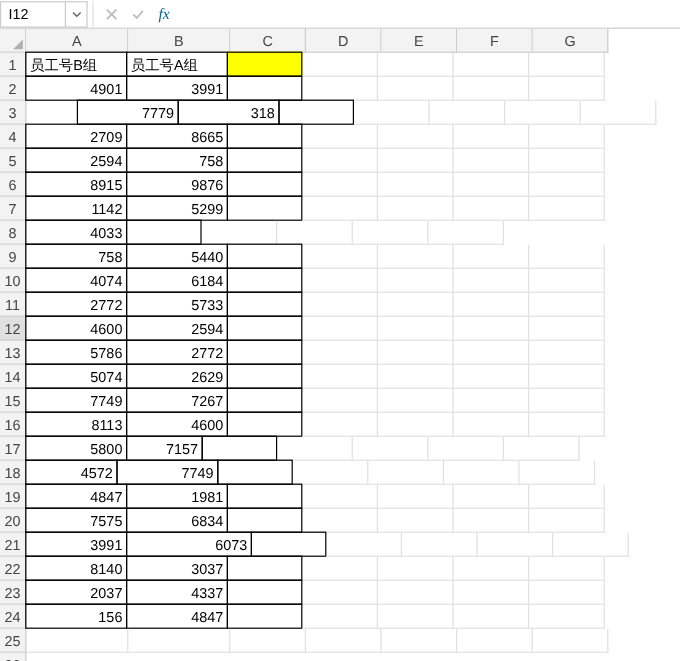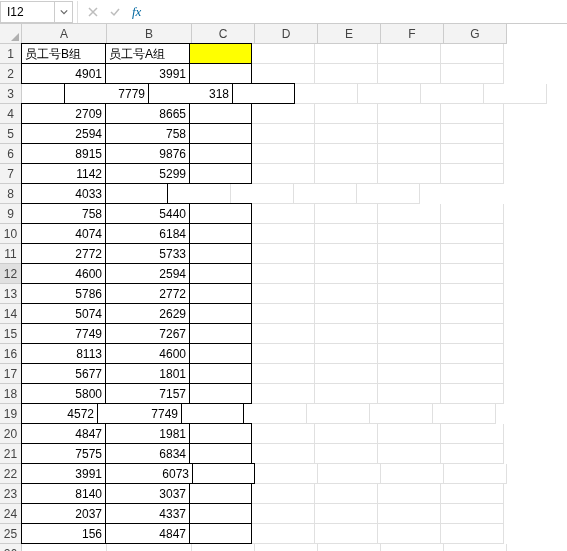--- a/index.html
+++ b/index.html
@@ -232,31 +232,22 @@
       <div class="row">
         <div class="cell data-border text-right" style="width: 85px;">8113</div>
         <div class="cell data-border text-right" style="width: 85px;">4600</div>
         <div class="cell data-border" style="width: 63px;"></div>
         <div class="cell" style="width: 63px;"></div>
         <div class="cell" style="width: 63px;"></div>
         <div class="cell" style="width: 63px;"></div>
         <div class="cell" style="width: 63px;"></div>
       </div>
       <div class="row">
-        <div class="cell data-border text-right" style="width: 85px;">5677</div>
-        <div class="cell data-border text-right" style="width: 85px;">1801</div>
-        <div class="cell data-border" style="width: 63px;"></div>
-        <div class="cell" style="width: 63px;"></div>
-        <div class="cell" style="width: 63px;"></div>
-        <div class="cell" style="width: 63px;"></div>
-        <div class="cell" style="width: 63px;"></div>
-      </div>
-      <div class="row">
         <div class="cell data-border text-right" style="width: 85px;">5800</div>
-        <div class="cell data-border text-right" style="width: 85px;">7157</div>
+        <div class="cell data-border text-right" style="width: 64px;">7157</div>
         <div class="cell data-border" style="width: 63px;"></div>
         <div class="cell" style="width: 63px;"></div>
         <div class="cell" style="width: 63px;"></div>
         <div class="cell" style="width: 63px;"></div>
         <div class="cell" style="width: 63px;"></div>
       </div>
       <div class="row">
         <div class="cell data-border text-right" style="width: 77px;">4572</div>
         <div class="cell data-border text-right" style="width: 85px;">7749</div>
         <div class="cell data-border" style="width: 63px;"></div>
@@ -278,21 +269,21 @@
         <div class="cell data-border text-right" style="width: 85px;">7575</div>
         <div class="cell data-border text-right" style="width: 85px;">6834</div>
         <div class="cell data-border" style="width: 63px;"></div>
         <div class="cell" style="width: 63px;"></div>
         <div class="cell" style="width: 63px;"></div>
         <div class="cell" style="width: 63px;"></div>
         <div class="cell" style="width: 63px;"></div>
       </div>
       <div class="row">
         <div class="cell data-border text-right" style="width: 85px;">3991</div>
-        <div class="cell data-border text-right" style="width: 88px;">6073</div>
+        <div class="cell data-border text-right" style="width: 105px;">6073</div>
         <div class="cell data-border" style="width: 63px;"></div>
         <div class="cell" style="width: 63px;"></div>
         <div class="cell" style="width: 63px;"></div>
         <div class="cell" style="width: 63px;"></div>
         <div class="cell" style="width: 63px;"></div>
       </div>
       <div class="row">
         <div class="cell data-border text-right" style="width: 85px;">8140</div>
         <div class="cell data-border text-right" style="width: 85px;">3037</div>
         <div class="cell data-border" style="width: 63px;"></div>

